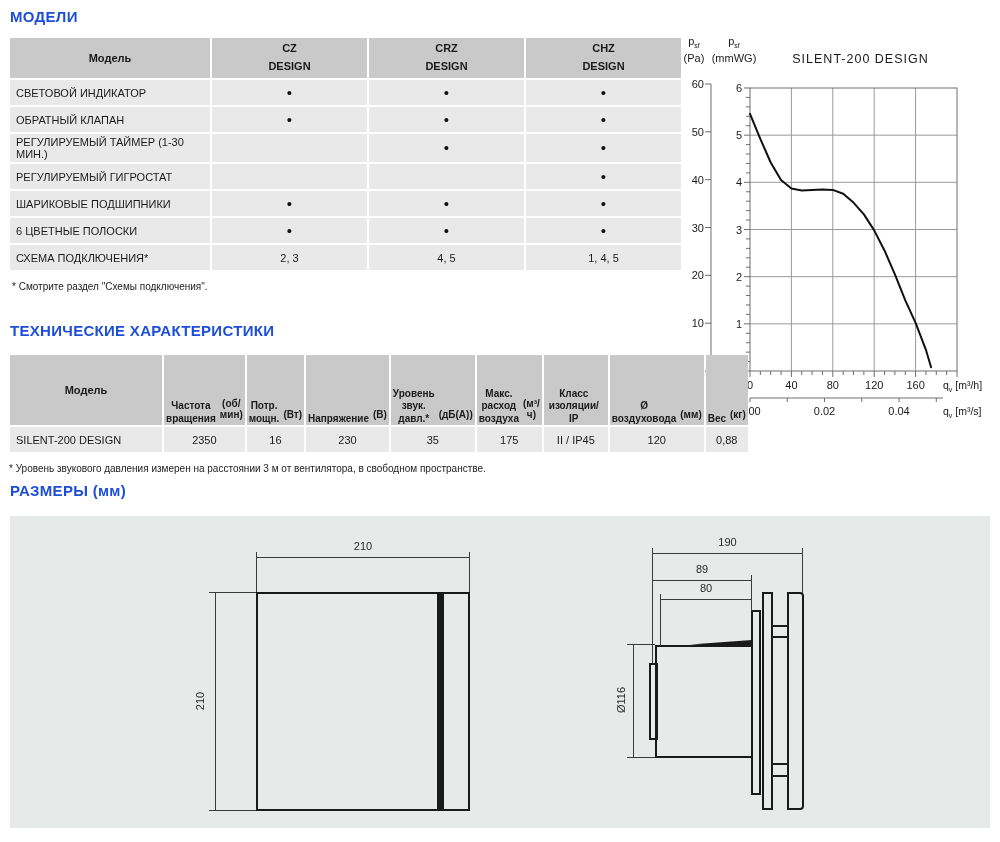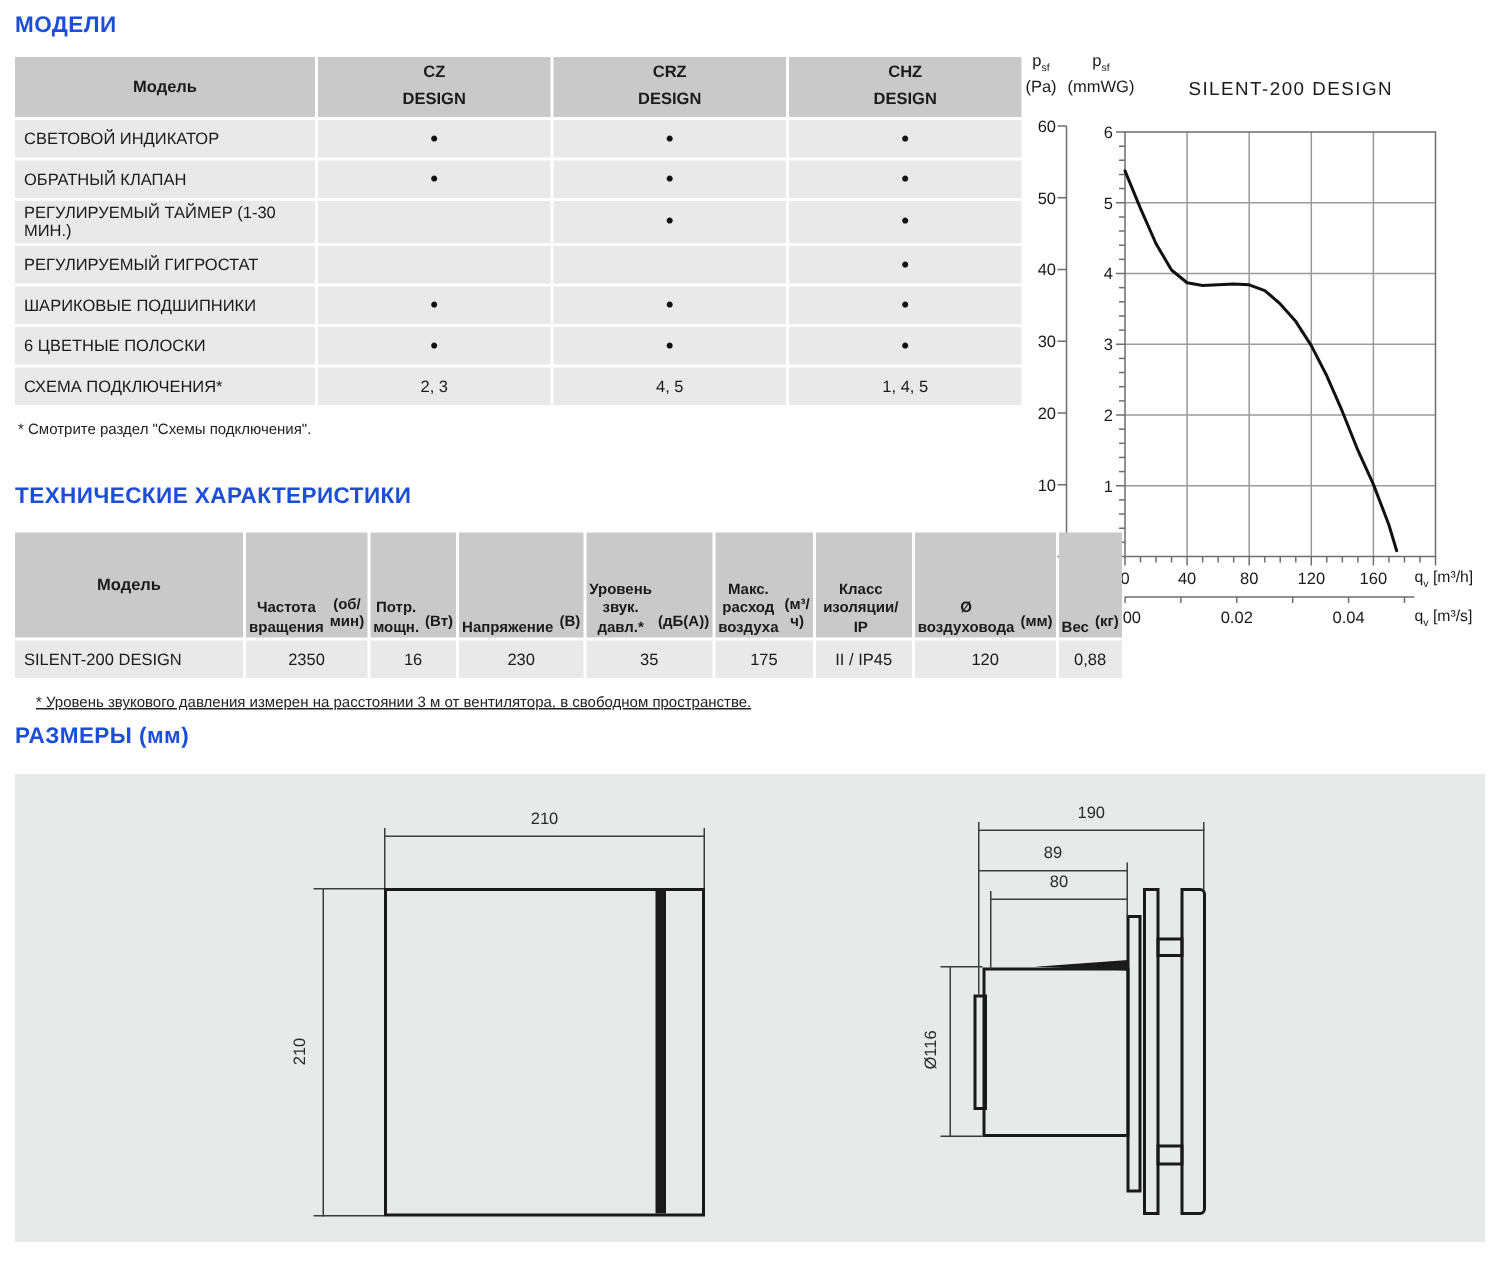--- a/index.html
+++ b/index.html
@@ -25,21 +25,21 @@
   .ttab th{background:#c9c9c9;font-weight:bold;padding:0;vertical-align:middle;}
   .ttab th .hwrap{display:flex;flex-direction:row;justify-content:space-between;height:70px;font-size:10px;align-items:flex-end;}
   .ttab th .hn{padding:5px 2px 0 2px;text-align:center;line-height:1.25;}
   .ttab th .hu{padding:0 2px 5px 2px;text-align:center;}
   .ttab th.tc0{font-size:11px;text-align:center;}
   .ttab td{background:#e9e9e9;font-size:11px;text-align:center;height:21px;padding:2px 2px;}
   .ttab td.tlbl{text-align:left;padding-left:6px;}
 
   .fn{position:absolute;font-size:10px;color:#222;}
   .fn-models{left:12px;top:281px;}
-  .fn-tech{left:24px;top:463px;text-decoration:underline;}
+  .fn-tech{left:9px;top:463px;}
 
   
   .chart{position:absolute;left:678px;top:30px;width:322px;height:405px;}
   .chart svg{position:absolute;left:0;top:0;}
   .chart svg text{font-family:"Liberation Sans",sans-serif;font-size:11px;fill:#1a1a1a;}
   .covl{position:absolute;font-size:11px;color:#1a1a1a;white-space:nowrap;}
   .covl sub{font-size:7px;}
   .chart-title{left:95px;top:22px;width:175px;text-align:center;font-size:12.5px;letter-spacing:1px;}
   .ylab1{left:2px;top:4px;width:28px;text-align:center;line-height:1.35;}
   .ylab2{left:30px;top:4px;width:52px;text-align:center;line-height:1.35;}

